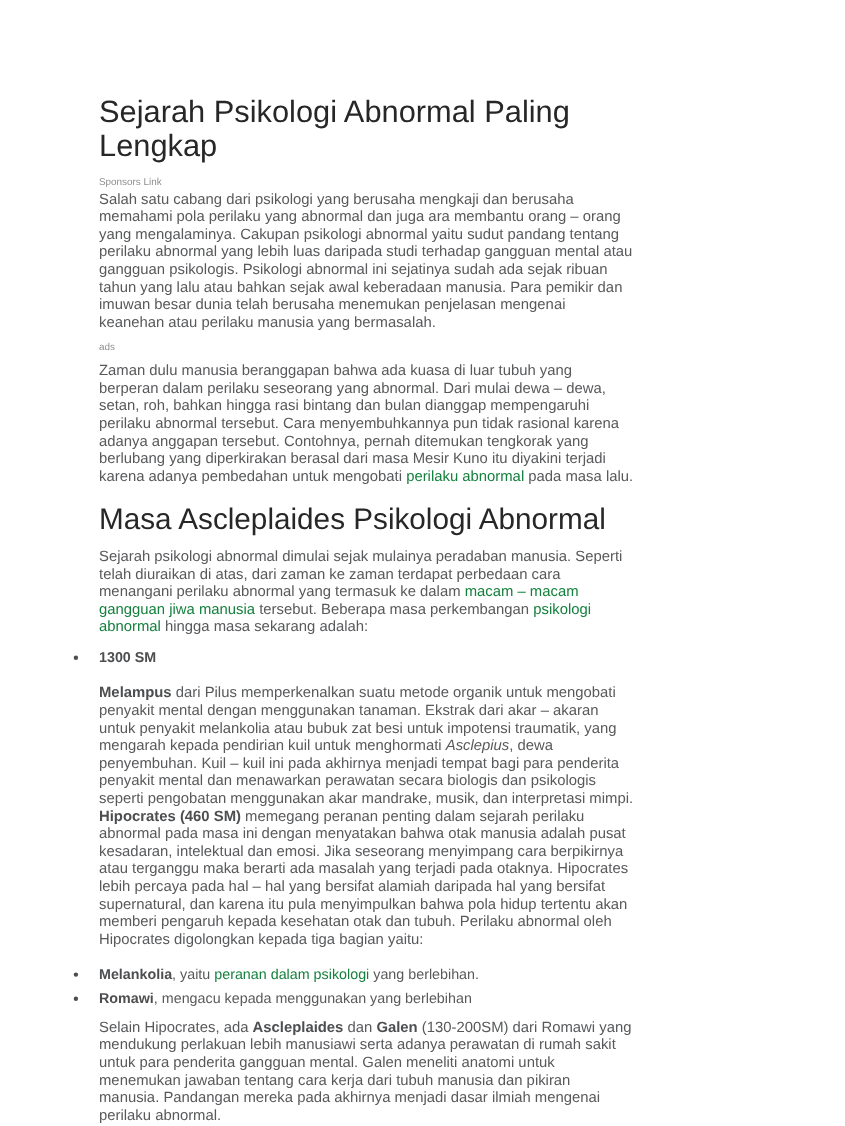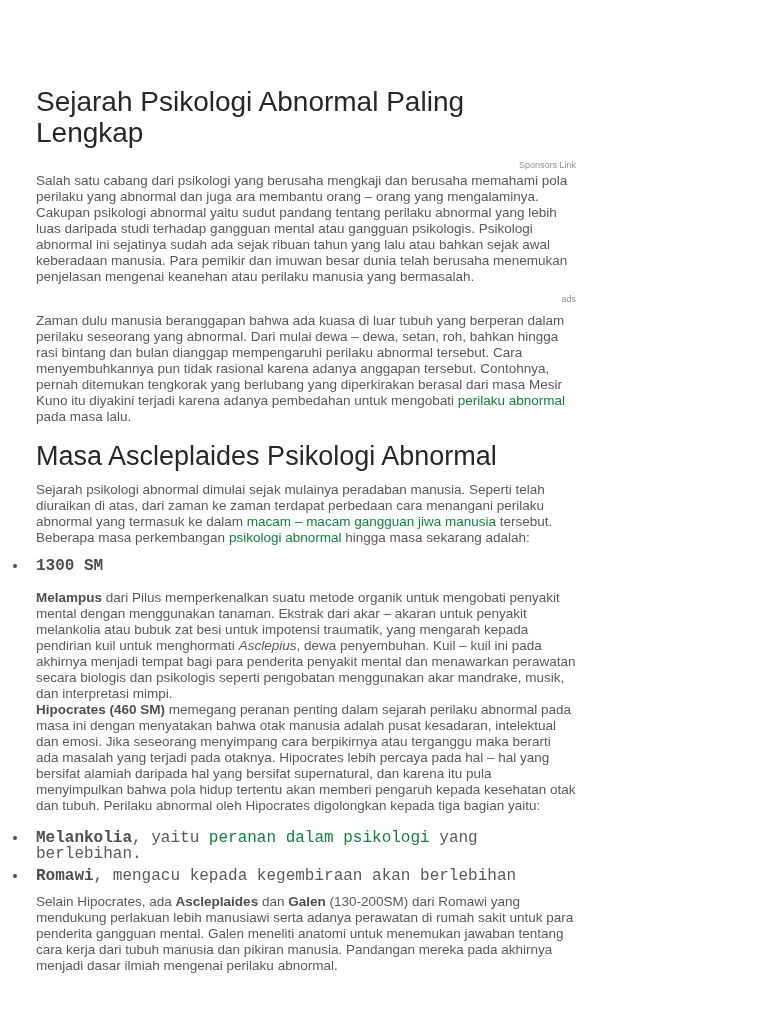--- a/index.html
+++ b/index.html
@@ -11,59 +11,58 @@
     width: 768px;
     height: 1024px;
     font-family: "Liberation Sans", sans-serif;
     color: #58595b;
     overflow: hidden;
   }
   .page {
     box-sizing: border-box;
     width: 668px;
     height: 1024px;
-    padding: 86px 92px 0 36px;
+    padding: 86px 92px 0 90px;
     background: #ffffff;
   }
   h1.doc-title {
     font-size: 28px;
     font-weight: 400;
     color: #272727;
     margin: 0;
     line-height: 1.12;
   }
   h2.section-heading {
     font-size: 27px;
     font-weight: 400;
     color: #272727;
     margin: 16px 0 11px 0;
     line-height: 1.12;
   }
   .small-label {
     font-size: 9px;
     color: #8f8f8f;
-    text-align: right;
+    text-align: left;
   }
   .sponsors { margin: 11px 0 3px 0; }
   .ads { margin: 9px 0 9px 0; }
   p.body-para {
     font-size: 13.5px;
     line-height: 16px;
     margin: 0;
   }
   .p-history { margin-top: 8px; }
   .b { font-weight: 700; color: #4d4e50; }
   .i { font-style: italic; margin-top: 12px; }
   a.lnk { color: #15803d; text-decoration: none; cursor: pointer; }
   ul { list-style: none; margin: 0; padding: 0; }
   li.bullet-item {
     position: relative;
-    font-size: 16px;
+    font-size: 13px;
     line-height: 16px;
-    font-family: Liberation Mono, monospace;
   }
   .dot {
     position: absolute;
     left: -23px;
     top: 6px;
     width: 4px;
     height: 4px;
     border-radius: 50%;
     background: #4d4e50;
   }
@@ -102,19 +101,19 @@
 
   <p class="body-para"><span class="b">Hipocrates (460 SM)</span><span> memegang peranan penting dalam sejarah perilaku abnormal pada masa ini dengan menyatakan bahwa otak manusia adalah pusat kesadaran, intelektual dan emosi. Jika seseorang menyimpang cara berpikirnya atau terganggu maka berarti ada masalah yang terjadi pada otaknya. Hipocrates lebih percaya pada hal – hal yang bersifat alamiah daripada hal yang bersifat supernatural, dan karena itu pula menyimpulkan bahwa pola hidup tertentu akan memberi pengaruh kepada kesehatan otak dan tubuh. Perilaku abnormal oleh Hipocrates digolongkan kepada tiga bagian yaitu:</span></p>
 
   <ul class="class-list">
     <li class="bullet-item">
       <span class="dot"></span>
       <span><span class="b">Melankolia</span><span>, yaitu </span><a class="lnk" href="#">peranan dalam psikologi</a><span> yang berlebihan.</span></span>
     </li>
     <li class="bullet-item">
       <span class="dot"></span>
-      <span><span class="b">Romawi</span><span>, mengacu kepada kegembiraan akan berlebihan</span></span>
+      <span><span class="b">Romawi</span><span>, mengacu kepada menggunakan yang berlebihan</span></span>
     </li>
   </ul>
 
   <p class="body-para"><span>Selain Hipocrates, ada </span><span class="b">Ascleplaides</span><span> dan </span><span class="b">Galen</span><span> (130-200SM) dari Romawi yang mendukung perlakuan lebih manusiawi serta adanya perawatan di rumah sakit untuk para penderita gangguan mental. Galen meneliti anatomi untuk menemukan jawaban tentang cara kerja dari tubuh manusia dan pikiran manusia. Pandangan mereka pada akhirnya menjadi dasar ilmiah mengenai perilaku abnormal.</span></p>
 
 </div>
 
 </body></html>

